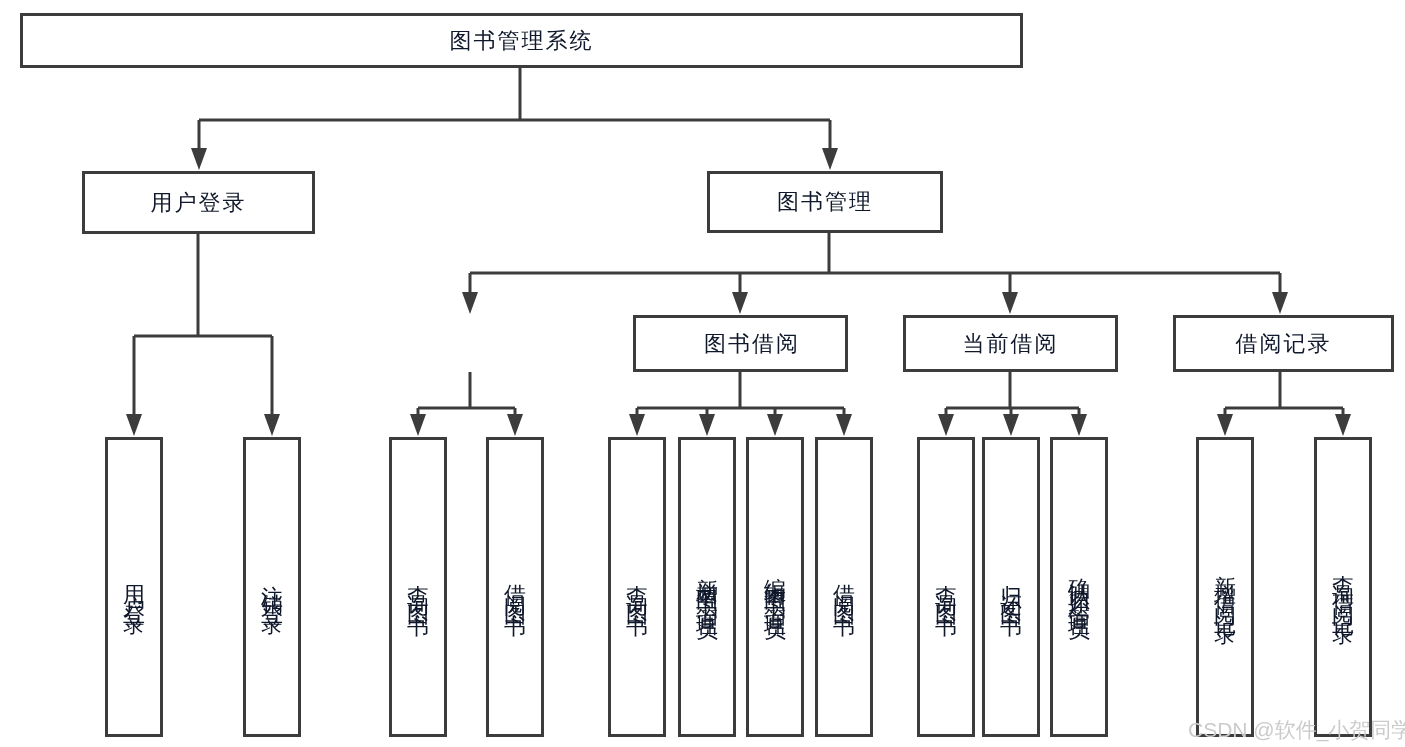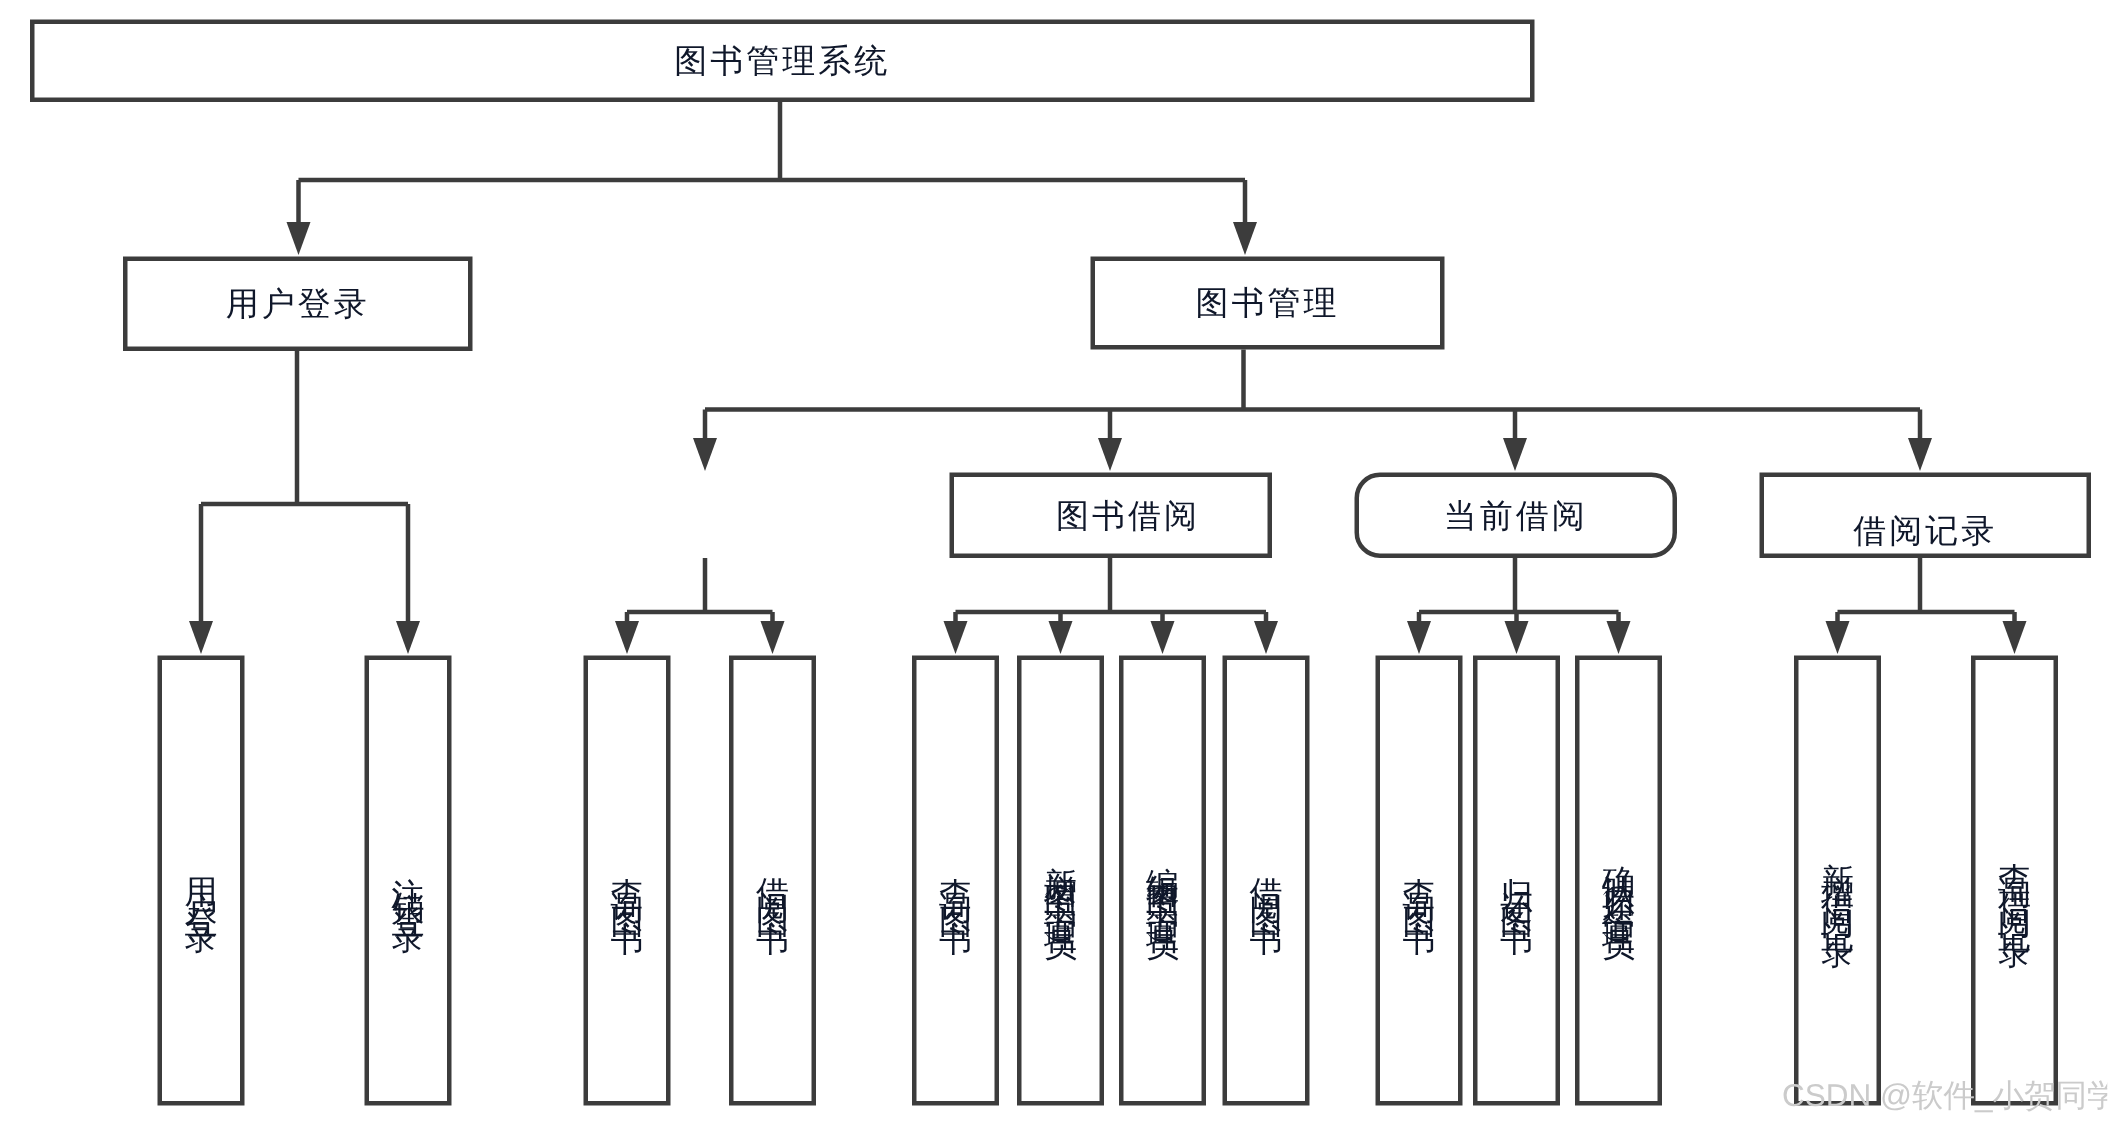--- a/index.html
+++ b/index.html
@@ -108,31 +108,31 @@
     </g>
   </svg>
 
   <div class="box" style="left:20px; top:13px; width:1003px; height:55px;">
     <span class="hlabel">图书管理系统</span>
   </div>
 
   <div class="box" style="left:82px; top:171px; width:233px; height:63px;">
     <span class="hlabel">用户登录</span>
   </div>
-  <div class="box" style="left:727px; top:171px; width:236px; height:62px;">
+  <div class="box" style="left:707px; top:171px; width:236px; height:62px;">
     <span class="hlabel">图书管理</span>
   </div>
 
   <div class="box" style="left:633px; top:315px; width:215px; height:57px;padding-left:23px;">
     <span class="hlabel">图书借阅</span>
   </div>
-  <div class="box" style="left:903px; top:315px; width:215px; height:57px;border-radius:17px;">
+  <div class="box" style="left:903px; top:315px; width:215px; height:57px;">
     <span class="hlabel">当前借阅</span>
   </div>
-  <div class="box" style="left:1173px; top:315px; width:221px; height:57px;align-items:flex-end;">
+  <div class="box" style="left:1173px; top:315px; width:221px; height:57px;">
     <span class="hlabel">借阅记录</span>
   </div>
 
   <div class="box leaf" style="left:105px;">
     <span class="vtxt">用户登录</span>
   </div>
   <div class="box leaf" style="left:243px;">
     <span class="vtxt">注销登录</span>
   </div>
 

